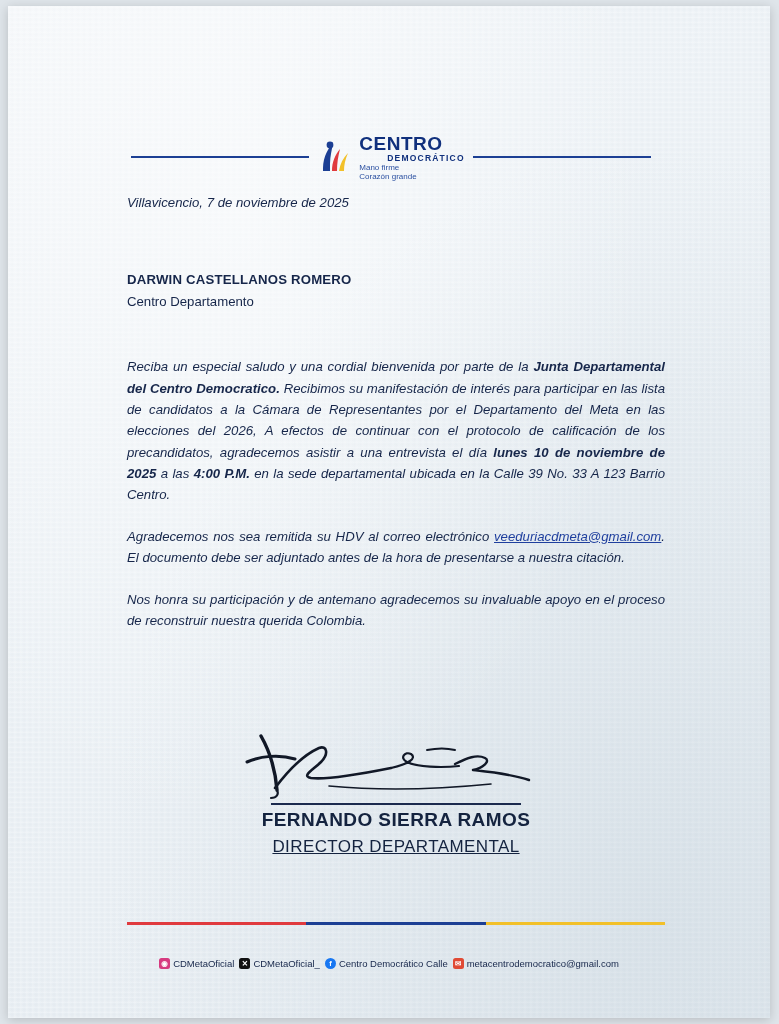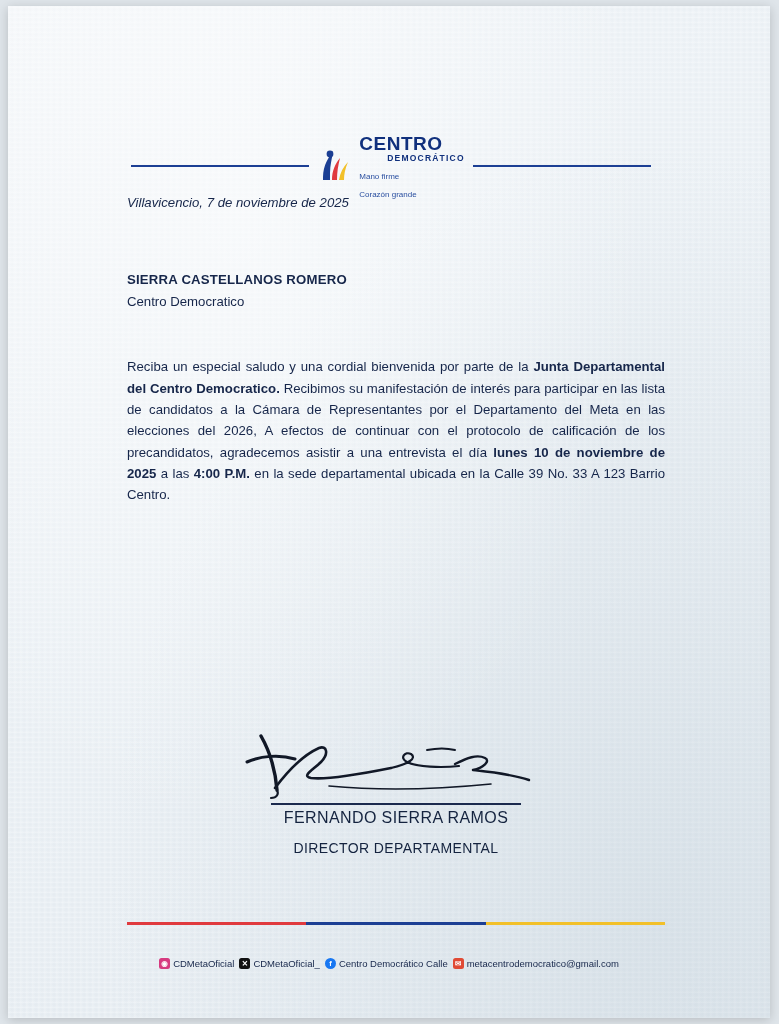--- a/index.html
+++ b/index.html
@@ -90,41 +90,42 @@
     font-size: 8.5px;
     font-weight: bold;
     color: #10307d;
     letter-spacing: 1.2px;
     margin-top: 1px;
     margin-left: 28px;
   }
   .logo-slogan1, .logo-slogan2 {
     font-size: 8px;
     color: #2a4fa0;
-    margin-top: 10px;
+    margin-top: 1px;
     font-style: normal;
   }
 
   
   .doc {
     position: absolute;
     left: 119px;
     top: 186px;
     width: 538px;
     color: #16264a;
     font-size: 13.2px;
     line-height: 1.62;
   }
   .date { margin-bottom: 56px; font-style: italic; }
   .addr-line { }
   .addr-name { font-weight: bold; letter-spacing: 0.2px; }
   .block-gap { height: 22px; }
   .para {
     text-align: justify;
     margin-top: 20px;
+    font-style: italic;
   }
   .para.first { margin-top: 22px; }
   b { font-weight: bold; }
   .mail {
     color: #1f3f9e;
     text-decoration: underline;
   }
 
   
   .sig-area {
@@ -135,30 +136,31 @@
     text-align: center;
   }
   .sig-svg { display: block; margin: 0 auto; }
   .sig-line {
     width: 250px;
     height: 1.5px;
     background: #1b2a4e;
     margin: 0 auto 4px auto;
   }
   .sig-name {
-    font-weight: normal;
-    font-size: 16px;
+    font-weight: bold;
+    font-size: 19px;
     color: #14233f;
     letter-spacing: 0.4px;
   }
   .sig-role {
-    font-size: 14px;
+    font-size: 17px;
     color: #14233f;
     letter-spacing: 0.4px;
-    margin-top: 13px;
+    margin-top: 6px;
+    text-decoration: underline;
   }
 
   
   .footer-rules {
     position: absolute;
     left: 119px;
     top: 916px;
     width: 538px;
     display: flex;
   }
@@ -219,30 +221,34 @@
           <div class="logo-slogan2">Corazón grande</div>
         </div>
       </div>
 
       <div class="hrule right"></div>
     </div>
 
     <div class="doc">
       <div class="date">Villavicencio, 7 de noviembre de 2025</div>
 
-      <div class="addr-line addr-name">SIERRA CASTELLANOS ROMERO</div>
-      <div class="addr-line">Centro Democratico</div>
+      <div class="addr-line addr-name">DARWIN CASTELLANOS ROMERO</div>
+      <div class="addr-line">Centro Departamento</div>
 
       <div class="block-gap"></div>
 
       <p class="para first">
         <span>Reciba un especial saludo y una cordial bienvenida por parte de la </span><b>Junta Departamental del Centro Democratico.</b><span> Recibimos su manifestación de interés para participar en las lista de candidatos a la Cámara de Representantes por el Departamento del Meta en las elecciones del 2026, A efectos de continuar con el protocolo de calificación de los precandidatos, agradecemos asistir a una entrevista el día </span><b>lunes 10 de noviembre de 2025</b><span> a las </span><b>4:00 P.M.</b><span> en la sede departamental ubicada en la Calle 39 No. 33 A 123 Barrio Centro.</span>
       </p>
 
-
+      <p class="para">
+        <span>Agradecemos nos sea remitida su HDV al correo electrónico </span><a class="mail" href="#">veeduriacdmeta@gmail.com</a><span>. El documento debe ser adjuntado antes de la hora de presentarse a nuestra citación.</span>
+      </p>
+
+      <p class="para">Nos honra su participación y de antemano agradecemos su invaluable apoyo en el proceso de reconstruir nuestra querida Colombia.</p>
     </div>
 
     <div class="sig-area">
       <svg class="sig-svg" width="310" height="75" viewBox="0 0 310 75" xmlns="http://www.w3.org/2000/svg">
         <g fill="none" stroke="#111827" stroke-linecap="round" stroke-linejoin="round">
           <path d="M20 8 C28 22, 34 38, 36 62" stroke-width="3.4"></path>
           <path d="M6 34 C20 28, 38 26, 54 31" stroke-width="3"></path>
           <path d="M34 60 C46 44, 60 28, 78 20 C86 17, 88 26, 80 34 C72 42, 60 48, 70 50 C84 52, 120 46, 150 40" stroke-width="2.6"></path>
           <path d="M150 40 C168 36, 176 30, 170 26 C164 23, 158 30, 166 34 C176 39, 200 40, 218 38" stroke-width="2.2"></path>
           <path d="M186 22 C196 20, 206 20, 214 22" stroke-width="2"></path>

